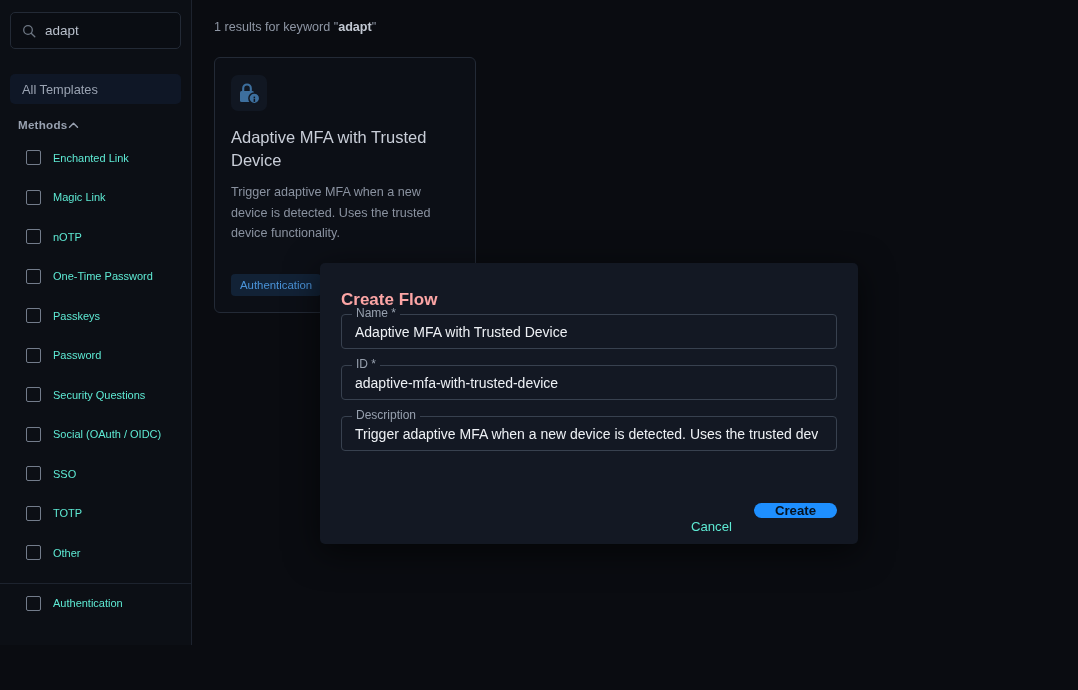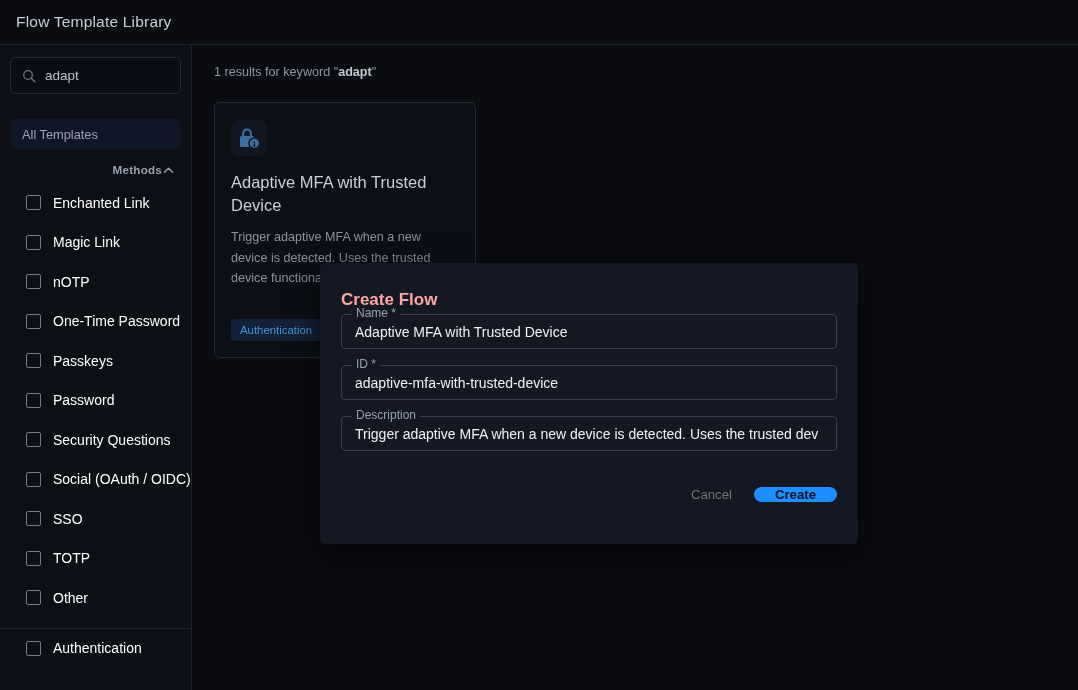--- a/index.html
+++ b/index.html
@@ -56,21 +56,21 @@
     border-radius: 5px;
     background: #0f1726;
     display: flex; align-items: center;
     padding-left: 12px;
     font-size: 12.8px;
     color: #9aa3b2;
   }
 
   .group { }
   .group-head {
-    display: flex; align-items: center; justify-content: flex-end;
+    display: flex; align-items: center; justify-content: flex-start;
     padding: 14px 16px 7px 18px;
   }
   .group-title {
     font-size: 11.6px;
     font-weight: bold;
     color: #98a1b0;
     letter-spacing: .25px;
   }
   .chev { width: 13px; height: 13px; display:block; }
 
@@ -80,21 +80,21 @@
     height: 39.5px;
     padding-left: 26px;
   }
   .cbox {
     width: 15px; height: 15px;
     flex: 0 0 15px;
     border: 1.6px solid #737c8b;
     border-radius: 2px;
     background: transparent;
   }
-  .opt-label { font-size: 14px; color: #ffffff; }
+  .opt-label { font-size: 11px; color: #5eead4; }
 
   .divider { height: 1px; background: #1d232e; margin: 10px 0 0 0; }
 
   
   .main { flex: 1; position: relative; overflow: hidden; padding: 20px 0 0 22px; }
   .results-line { font-size: 12.6px; color: #8e96a4; }
   .results-line b { color: #c2c8d2; font-weight: bold; }
 
   .card {
     margin-top: 23px;
@@ -172,46 +172,44 @@
     overflow: hidden;
   }
 
   .actions {
     display: flex; align-items: center; justify-content: flex-end;
     gap: 13px;
     margin-top: 29px;
   }
   .btn-cancel {
     background: none; border: none;
-    color: #737373;
+    color: #5eead4;
     font-size: 13.2px;
     font-family: "Liberation Sans", sans-serif;
     padding: 7px 9px;
     cursor: pointer;
+    margin-top: 32px;
   }
   .btn-create {
     background: #1e8fff;
     border: none;
     color: #06121f;
     font-size: 13.2px;
     font-weight: bold;
     font-family: "Liberation Sans", sans-serif;
     padding: 0 21px;
     border-radius: 16px;
     cursor: pointer;
   }
 </style>
 </head>
 <body>
 
 <div class="app">
 
-  <div class="header">
-    <div class="header-title">Flow Template Library</div>
-  </div>
 
   <div class="body">
 
     <div class="sidebar">
 
       <div class="search-wrap">
         <div class="search-box">
           <span class="search-ico">
             <svg width="14" height="14" viewBox="0 0 14 14" fill="none">
               <circle cx="6" cy="6" r="4.3" stroke="#6d7683" stroke-width="1.3"></circle>

